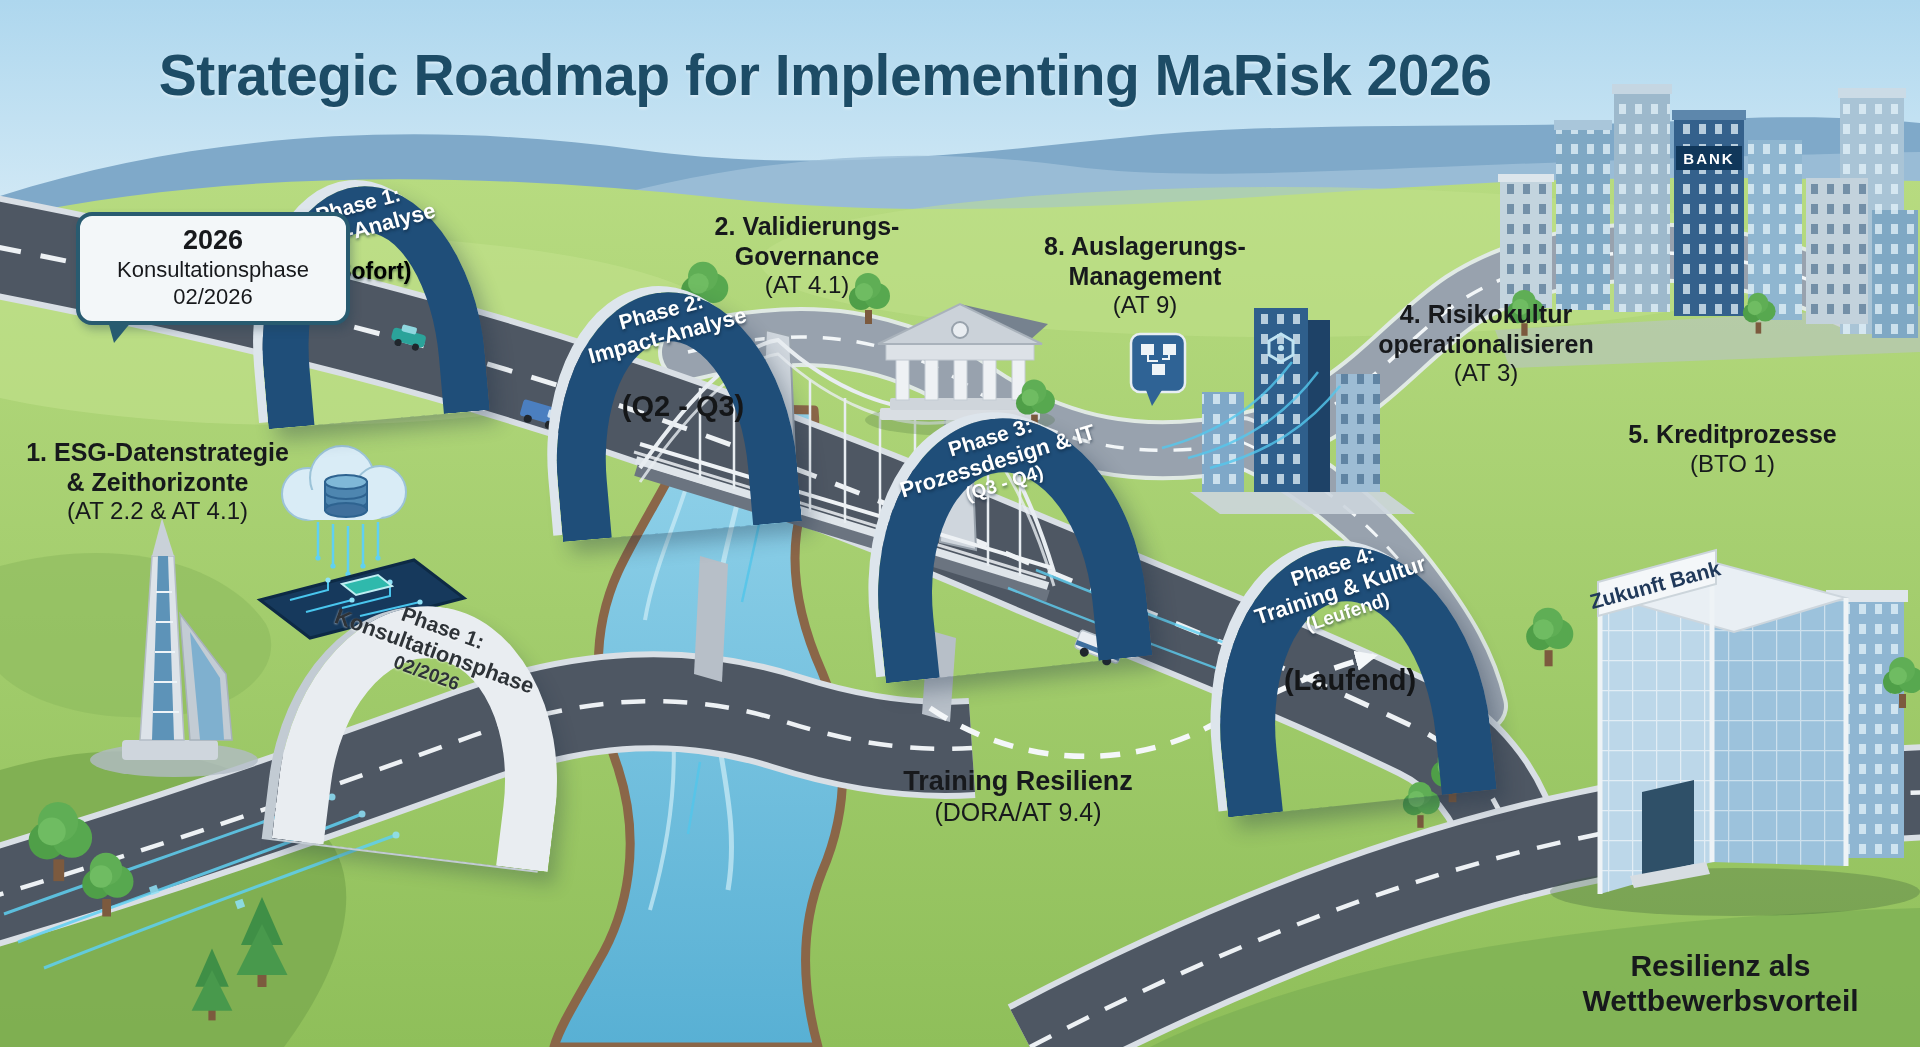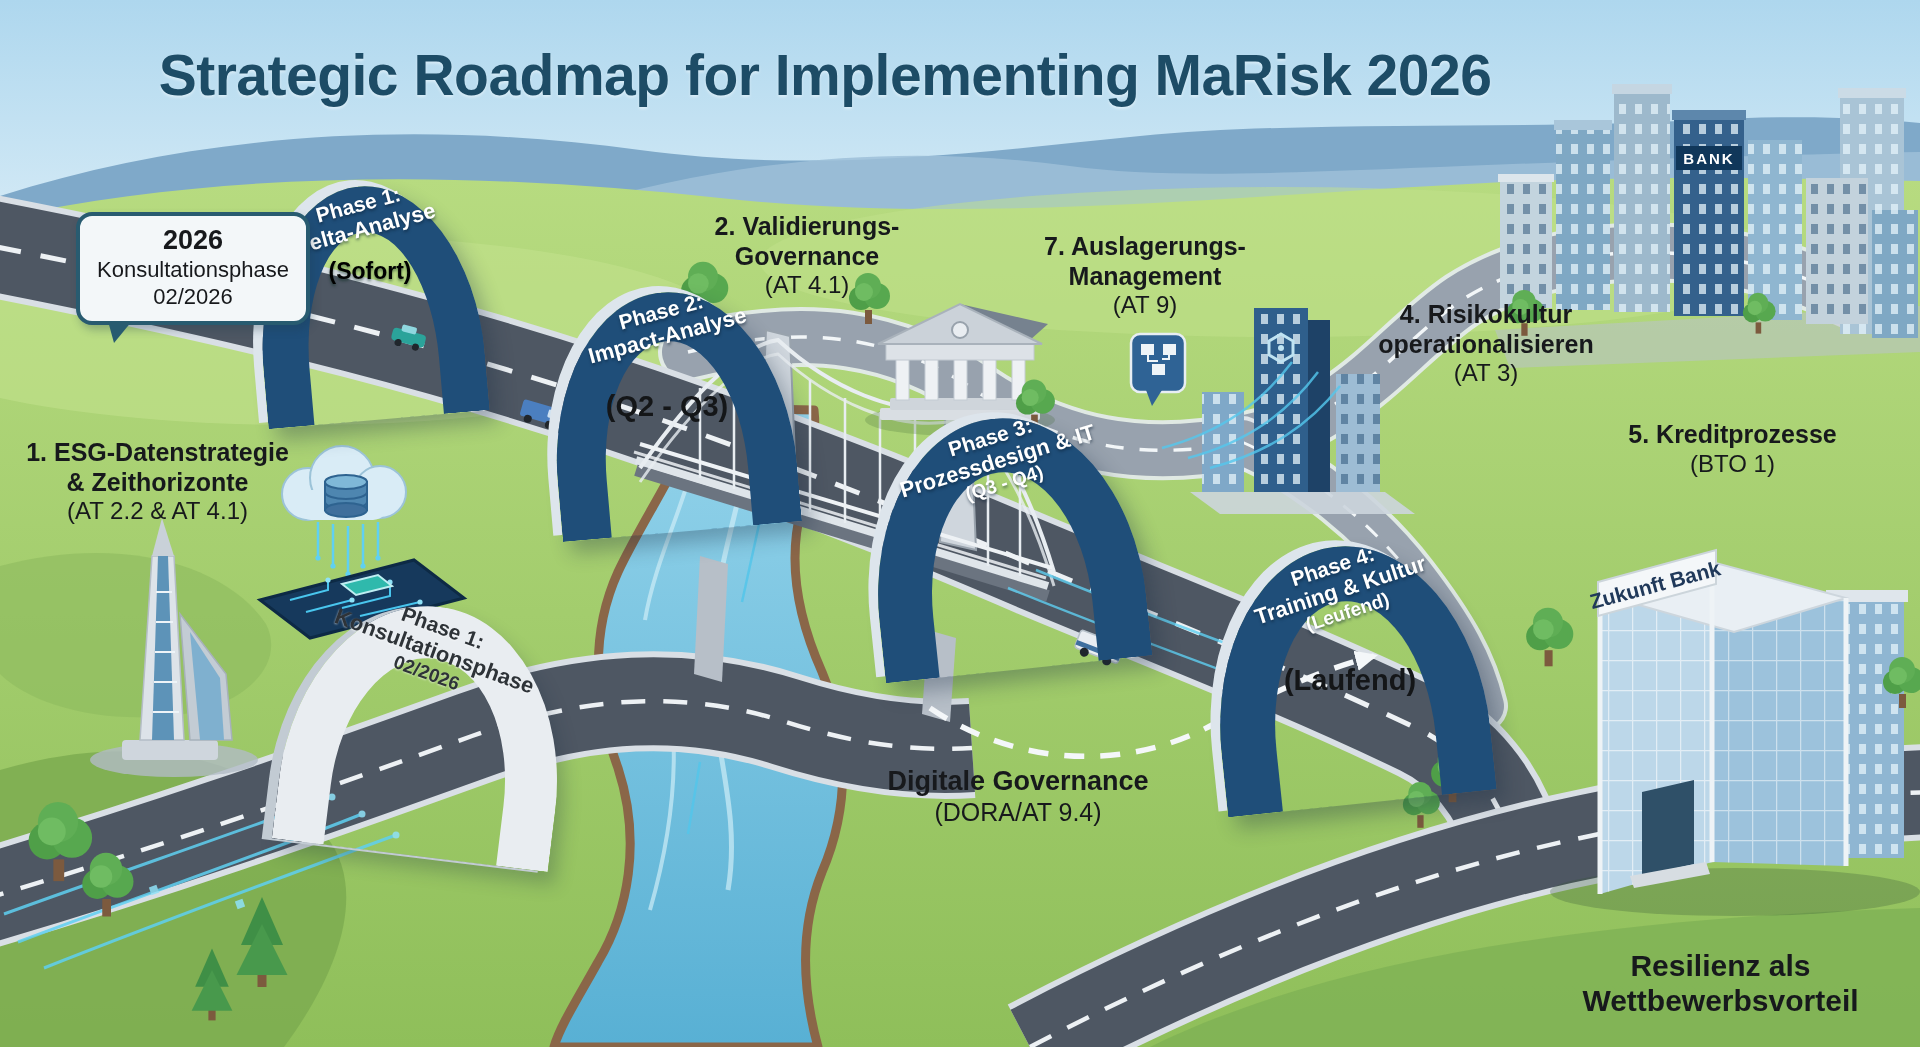--- a/index.html
+++ b/index.html
@@ -11,21 +11,21 @@
   svg.scene{position:absolute;left:0;top:0;z-index:1;}
   .page-title{
     position:absolute;left:110px;top:30px;width:1430px;z-index:6;
     text-align:center;font-size:57px;font-weight:bold;color:#1d4c66;
     letter-spacing:-0.5px;text-shadow:0 2px 3px rgba(255,255,255,0.45);margin-top:12px;
   }
   
   .callout{
     position:absolute;left:76px;top:212px;width:226px;z-index:6;
     background:#f3f7f9;border:4px solid #285b70;border-radius:16px;
-    text-align:center;padding:8px 0 10px;box-shadow:3px 5px 9px rgba(30,60,80,0.3);
+    text-align:center;padding:8px 20px 10px;box-shadow:3px 5px 9px rgba(30,60,80,0.3);
     color:#17191c;line-height:1.22;
   }
   .callout .year{display:block;font-size:27px;font-weight:bold;}
   .callout .ln{display:block;font-size:22px;}
   .callout-tail{
     position:absolute;left:28px;bottom:-22px;width:0;height:0;
     border-top:22px solid #285b70;border-left:6px solid transparent;border-right:18px solid transparent;
   }
   
   .arch{
@@ -398,50 +398,50 @@
 
   <div class="arch white" style="left:286px;top:606px;width:278px;height:250px;border-width:52px;transform:rotate(7deg)">
     <div class="arch-label" style="top:-44px;width:260px;--tilt:13deg">
       <span class="l1">Phase 1:</span>
       <span class="l2">Konsultationsphase</span>
       <span class="l3">02/2026</span>
     </div>
   </div>
 
   <div class="float-label light" style="left:304px;top:258px;width:132px">(Sofort)</div>
-  <div class="float-label dark" style="left:592px;top:390px;width:150px">(Q2 - Q3)</div>
+  <div class="float-label dark" style="left:608px;top:390px;width:150px">(Q2 - Q3)</div>
   <div class="float-label dark" style="left:1266px;top:664px;width:168px">(Laufend)</div>
 
   <div class="ws-label" style="left:0;top:438px;width:315px">
     <span class="hd">1. ESG-Datenstrategie</span>
     <span class="hd">&amp; Zeithorizonte</span>
     <span class="rf">(AT 2.2 &amp; AT 4.1)</span>
   </div>
   <div class="ws-label" style="left:672px;top:212px;width:270px">
     <span class="hd">2. Validierungs-</span>
     <span class="hd">Governance</span>
     <span class="rf">(AT 4.1)</span>
   </div>
   <div class="ws-label" style="left:1005px;top:232px;width:280px">
-    <span class="hd">7. Auslagerungs-</span>
+    <span class="hd">8. Auslagerungs-</span>
     <span class="hd">Management</span>
     <span class="rf">(AT 9)</span>
   </div>
   <div class="ws-label" style="left:1326px;top:300px;width:320px">
     <span class="hd">4. Risikokultur</span>
     <span class="hd">operationalisieren</span>
     <span class="rf">(AT 3)</span>
   </div>
   <div class="ws-label" style="left:1580px;top:420px;width:305px">
     <span class="hd">5. Kreditprozesse</span>
     <span class="rf">(BTO 1)</span>
   </div>
 
   <div class="ws-label big" style="left:878px;top:766px;width:280px">
-    <span class="hd">Digitale Governance</span>
+    <span class="hd">Training Resilienz</span>
     <span class="rf">(DORA/AT 9.4)</span>
   </div>
   <div class="ws-label banner" style="left:1528px;top:948px;width:385px">
     <span class="hd">Resilienz als</span>
     <span class="hd">Wettbewerbsvorteil</span>
   </div>
 
 </div>
 
 </body></html>

